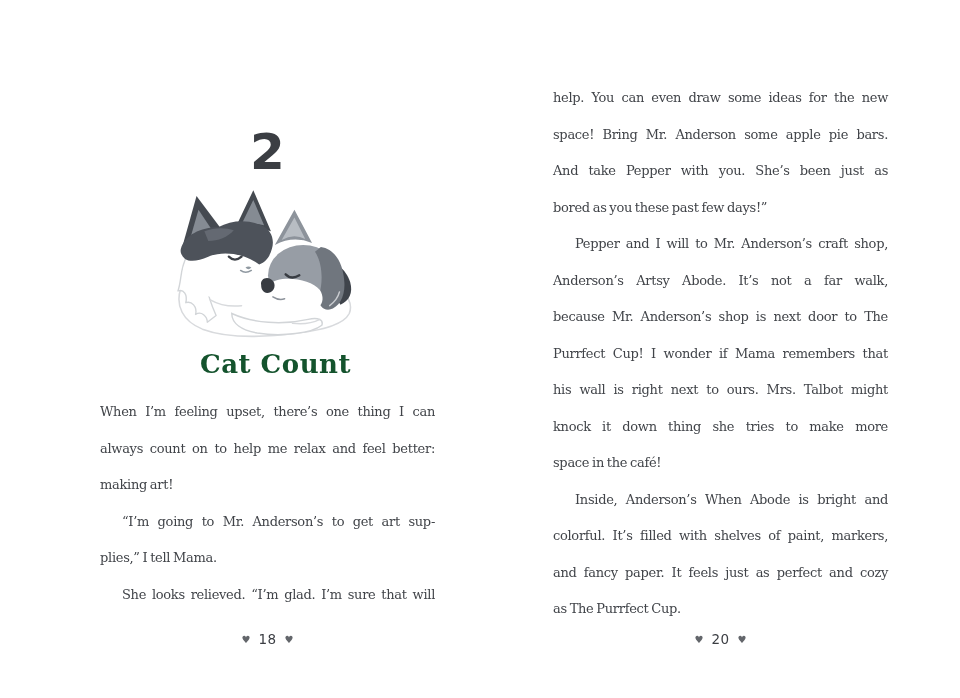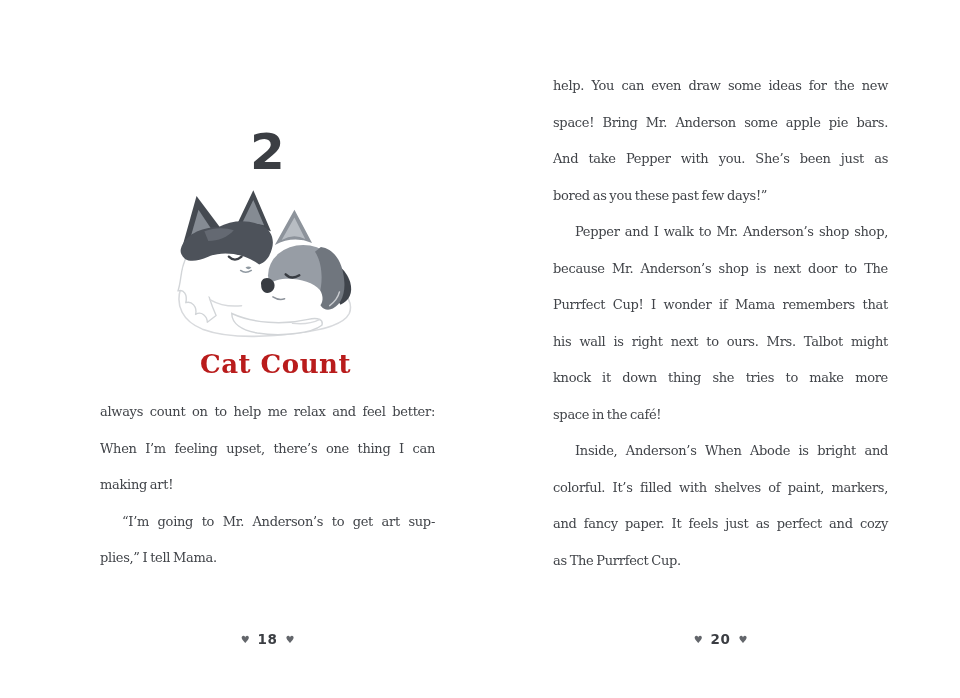--- a/index.html
+++ b/index.html
@@ -17,38 +17,38 @@
     font-family:"DejaVu Sans", sans-serif; font-weight:700;
     font-size:50px; line-height:1; color:#3b3e43;
   }
   .figure {
     position:absolute; top:190px; left:50%; transform:translateX(-50%);
     width:186px; height:152px;
   }
   .chapter-title {
     position:absolute; top:347px; left:16px; right:0; text-align:center;
     font-family:"DejaVu Serif", serif; font-weight:700;
-    font-size:26px; line-height:34px; color:#b91c1c; letter-spacing:.5px;
+    font-size:26px; line-height:34px; color:#14532d; letter-spacing:.5px;
   }
   .body-block { position:absolute; left:0; right:0; }
   .page.left  .body-block { top:394px; }
-  .page.right .body-block { top:68px;  }
+  .page.right .body-block { top:80px;  }
   .line {
     font-size:13px; line-height:36.5px; color:#414449;
     letter-spacing:-0.3px; word-spacing:-1px;
   }
   .line.j { text-align:justify; text-align-last:justify; }
   .line.indent { padding-left:22px; }
 
   .folio {
     position:absolute; top:633px; left:0; right:0;
     display:flex; align-items:center; justify-content:center; gap:8px;
   }
   .folio .num {
-    font-family:"DejaVu Sans", sans-serif; font-weight:700;
+    font-family:"DejaVu Sans", sans-serif; font-weight:400;
     font-size:13.5px; color:#3b3e43; letter-spacing:.5px; line-height:1;
   }
   .folio .heart { font-size:10px; color:#63666b; line-height:1; }
 </style>
 </head>
 <body>
 
 <div class="spread">
 
   <div class="page left">
@@ -102,42 +102,44 @@
 
         <path d="M36,112 Q50,120 68,118" fill="none" stroke="#d8dadd" stroke-width="1.5" stroke-linecap="round"></path>
         <path d="M120,136 Q136,138 148,132" fill="none" stroke="#d8dadd" stroke-width="1.5" stroke-linecap="round"></path>
         <path d="M158,118 Q166,112 168,104" fill="none" stroke="#c9ccd0" stroke-width="1.5" stroke-linecap="round"></path>
       </svg>
     </div>
 
     <div class="chapter-title">Cat Count</div>
 
     <div class="body-block">
+      <div class="line j">When I’m feeling upset, there’s one thing I can</div>
       <div class="line j">always count on to help me relax and feel better:</div>
-      <div class="line j">When I’m feeling upset, there’s one thing I can</div>
       <div class="line">making art!</div>
       <div class="line j indent">“I’m going to Mr. Anderson’s to get art sup-</div>
       <div class="line">plies,” I tell Mama.</div>
+      <div class="line j indent">She looks relieved. “I’m glad. I’m sure that will</div>
     </div>
 
     <div class="folio">
       <span class="heart">♥</span>
       <span class="num">18</span>
       <span class="heart">♥</span>
     </div>
   </div>
 
   <div class="page right">
 
     <div class="body-block">
       <div class="line j">help. You can even draw some ideas for the new</div>
       <div class="line j">space! Bring Mr. Anderson some apple pie bars.</div>
       <div class="line j">And take Pepper with you. She’s been just as</div>
       <div class="line">bored as you these past few days!”</div>
-      <div class="line j indent">Pepper and I walk to Mr. Anderson’s shop shop,</div>
+      <div class="line j indent">Pepper and I will to Mr. Anderson’s craft shop,</div>
+      <div class="line j">Anderson’s Artsy Abode. It’s not a far walk,</div>
       <div class="line j">because Mr. Anderson’s shop is next door to The</div>
       <div class="line j">Purrfect Cup! I wonder if Mama remembers that</div>
       <div class="line j">his wall is right next to ours. Mrs. Talbot might</div>
       <div class="line j">knock it down thing she tries to make more</div>
       <div class="line">space in the café!</div>
       <div class="line j indent">Inside, Anderson’s When Abode is bright and</div>
       <div class="line j">colorful. It’s filled with shelves of paint, markers,</div>
       <div class="line j">and fancy paper. It feels just as perfect and cozy</div>
       <div class="line">as The Purrfect Cup.</div>
     </div>

